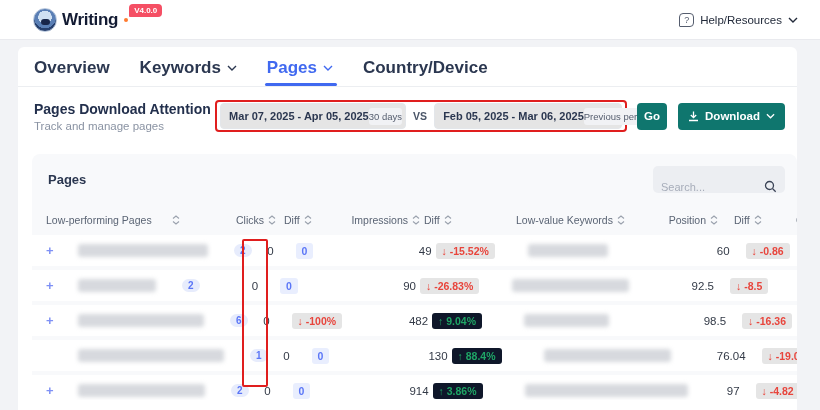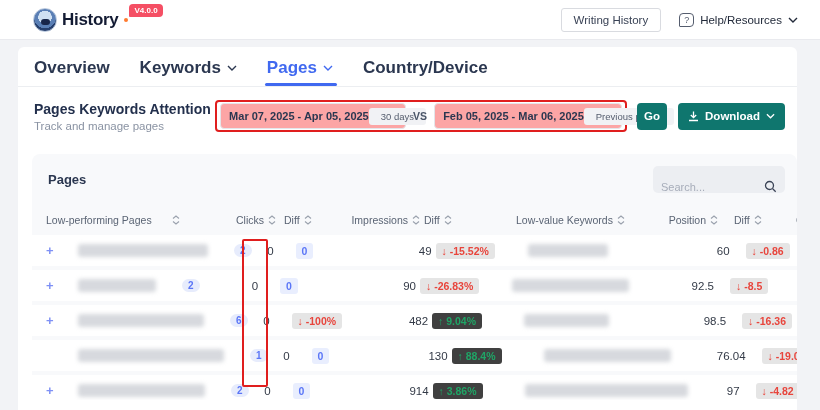--- a/index.html
+++ b/index.html
@@ -42,28 +42,28 @@
   .tab.active { color:#4069f0; }
   .tab.active::after { content:""; position:absolute; left:-2px; right:-4px; bottom:0;
     height:3px; background:#4069f0; border-radius:2px; }
   
   .controls { display:flex; align-items:center; padding:13px 12px 0 16px; }
   .section-heading { width:224px; }
   .section-title { font-size:14px; font-weight:700; color:#23304d; }
   .section-sub { font-size:11.5px; color:#8a93a3; margin-top:3px; }
   .date-annotation { border:2px solid #e01e1e; border-radius:4px; display:flex;
     align-items:center; padding:1px 3px; width:413px; height:32px; }
-  .date-field { background:#fca5a5; border:1px solid #e3e6ea; border-radius:4px; height:26px;
+  .date-field { background:#e5e5e5; border:1px solid #e3e6ea; border-radius:4px; height:26px;
     display:flex; align-items:center; justify-content:space-between; padding:0 4px 0 8px;
     cursor:pointer; }
   .date-field.f1 { width:186px; }
   .date-field.f2 { width:188px; }
   .date-text { font-size:11px; font-weight:600; color:#2b3750; white-space:nowrap; }
   .date-badge { background:#f1f2f5; border-radius:3px; font-size:9.5px; color:#555d6e;
-    padding:3px 12px; white-space:nowrap; }
+    padding:3px 0; white-space:nowrap; }
   .vs { font-size:10.5px; font-weight:700; color:#4a5568; margin:0 7px; }
   .btn-blue { background:#0f766e; color:#fff; border:none; border-radius:4px; height:27px;
     font-size:11.5px; font-weight:600; cursor:pointer; font-family:inherit;
     display:flex; align-items:center; justify-content:center; gap:6px; }
   .btn-go { width:37px; margin-left:10px; }
   .btn-download { padding:0 10px; margin-left:11px; }
   
   .table-wrap { background:#f8f9fb; border-radius:8px 8px 0 0; margin:22px 0 0 14px;
     overflow:hidden; height:246px; }
   .table-top { display:flex; align-items:center; justify-content:space-between;
@@ -92,43 +92,42 @@
   .c-ctr { flex:0 0 40px; padding-left:20px; }
   .th.c-clicks { justify-content:flex-end; padding-right:2px; }
   .th.c-kw { padding-left:32px; }
   .plus { color:#7e90f5; font-size:13px; font-weight:600; width:12px; cursor:pointer; }
   .blur { height:13px; border-radius:3px; background:#d7d9de; filter:blur(2px); }
   .count-badge { background:#e7ecfc; color:#5b76f7; font-size:10px; font-weight:600;
     border-radius:8px; padding:1px 6px; margin-left:6px; }
   .pill { border-radius:3px; padding:2px 6px; font-size:10.5px; font-weight:600; white-space:nowrap; }
   .pill.neutral { color:#5b76f7; background:#e9eefe; }
   .pill.down { color:#e8453c; background:#e5e5e5; }
-  .pill.up { color:#1fa566; background:#404040; }
+  .pill.up { color:#1fa566; background:#0f172a; }
   
   .tr:nth-child(1) .b-page{width:130px;} .tr:nth-child(1) .b-kw{width:80px;}
   .tr:nth-child(2) .b-page{width:78px;}  .tr:nth-child(2) .b-kw{width:117px;}
   .tr:nth-child(3) .b-page{width:126px;} .tr:nth-child(3) .b-kw{width:85px;}
   .tr:nth-child(4) .b-page{width:146px;} .tr:nth-child(4) .b-kw{width:127px;}
   .tr:nth-child(5) .b-page{width:127px;} .tr:nth-child(5) .b-kw{width:163px;}
   .clicks-annotation { position:absolute; left:210px; top:4px; width:26px; height:148px;
     border:2px solid #e01e1e; border-radius:2px; pointer-events:none; }
   svg { display:block; }
 </style>
 </head>
 <body>
 
 <header class="topbar">
   <div class="logo">
     <span class="logo-icon"></span>
-    <span class="logo-text">History</span>
+    <span class="logo-text">Writing</span>
     <span class="logo-dot"></span>
     <span class="version-badge">V4.0.0</span>
   </div>
   <div class="topbar-right">
-    <button class="btn-outline">Writing History</button>
     <div class="help">
       <span class="q-icon">?</span>
       <span>Help/Resources</span>
       <span class="chev">
         <svg width="10" height="6" viewBox="0 0 10 6">
             <path d="M1 1l4 4 4-4" fill="none" stroke="#222a3a" stroke-width="1.4"></path>
           </svg>
       </span>
     </div>
   </div>
@@ -156,21 +155,21 @@
           </svg>
       </span>
     </div>
     <div class="tab">
       <span>Country/Device</span>
     </div>
   </nav>
 
   <section class="controls">
     <div class="section-heading">
-      <div class="section-title">Pages Keywords Attention</div>
+      <div class="section-title">Pages Download Attention</div>
       <div class="section-sub">Track and manage pages</div>
     </div>
     <div class="date-annotation">
       <div class="date-field f1">
         <span class="date-text">Mar 07, 2025 - Apr 05, 2025</span>
         <span class="date-badge">30 days</span>
       </div>
       <span class="vs">VS</span>
       <div class="date-field f2">
         <span class="date-text">Feb 05, 2025 - Mar 06, 2025</span>

